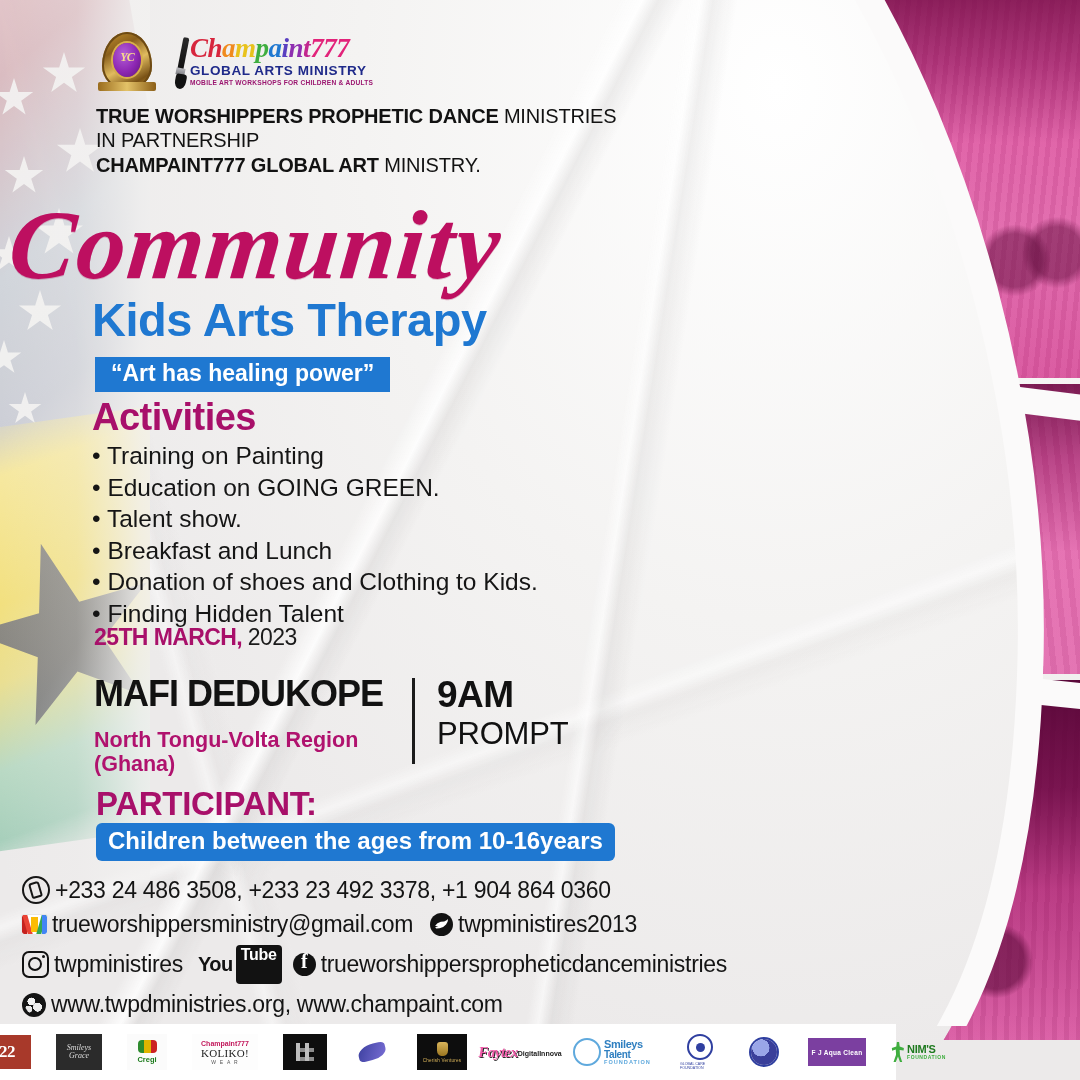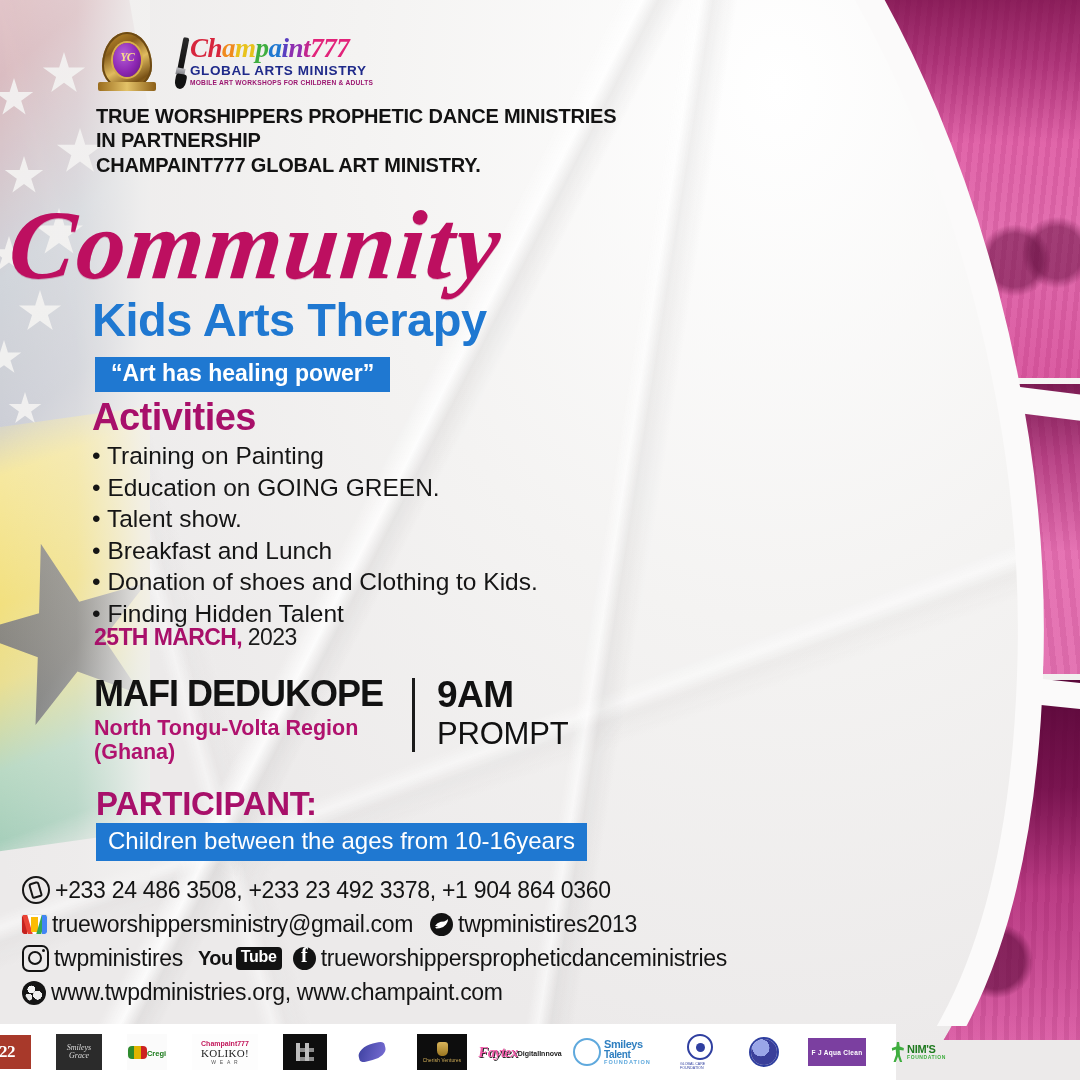--- a/index.html
+++ b/index.html
@@ -194,21 +194,21 @@
   }
   .champ-sub2{
     font-size:6.6px;font-weight:bold;letter-spacing:.25px;
     color:#9b1670;margin-top:2px;white-space:nowrap;
   }
   .org-lines{margin-top:8px;}
   .org-line{
     font-size:20px;color:#121212;line-height:1.22;white-space:nowrap;letter-spacing:-.2px;
   }
   .org-line b{font-weight:bold;}
-  .org-line .light{font-weight:bold;margin-top:48px;}
+  .org-line .light{font-weight:normal;margin-top:48px;}
 
   
   .community{
     position:absolute;left:10px;top:196px;width:600px;
     font-family:"Liberation Serif", serif;
     font-style:italic;font-weight:bold;
     font-size:98px;color:#bd0f60;
     letter-spacing:2px;
     transform:skewX(-6deg);
     text-shadow:0 1px 0 rgba(160,10,80,.25);
@@ -242,36 +242,36 @@
     position:absolute;left:94px;top:624px;
     font-size:23px;font-weight:bold;letter-spacing:-.6px;
   }
   .date-row .d1{color:#a8106a;}
   .date-row .d2{color:#1a1a1a;font-weight:normal;}
 
   
   .venue-block{position:absolute;left:94px;top:676px;width:530px;display:flex;}
   .venue-left{width:318px;}
   .venue-name{font-size:36px;font-weight:bold;color:#121212;letter-spacing:-1px;line-height:1;}
-  .venue-sub{font-size:21.5px;font-weight:bold;color:#b0126e;line-height:1.12;margin-top:4px;}
+  .venue-sub{font-size:21.5px;font-weight:bold;color:#b0126e;line-height:1.12;margin-top:16px;}
   .venue-sub2{font-size:21.5px;font-weight:bold;color:#b0126e;line-height:1.12;}
   .vdivider{width:3px;background:#1b1b1b;margin:2px 22px 12px 0;}
   .venue-right{padding-top:0;}
   .time-big{font-size:37px;font-weight:bold;color:#111111;line-height:1;letter-spacing:-.5px;}
   .time-sub{font-size:31px;color:#111111;line-height:1.15;margin-top:3px;letter-spacing:-.2px;}
 
   
   .part-title{
     position:absolute;left:96px;top:785px;
     font-size:33px;font-weight:bold;color:#a8106a;letter-spacing:-.3px;
   }
   .part-band{
     position:absolute;left:96px;top:823px;
-    background:#1f78d1;color:#ffffff;font-size:24px;font-weight:normal;
-    padding:5px 12px 7px 12px;line-height:1.1;white-space:nowrap;
+    background:#1f78d1;color:#ffffff;font-size:24px;font-weight:bold;
+    padding:5px 12px 7px 12px;line-height:1.1;white-space:nowrap;border-radius:6px;
   }
 
   
   .contact{position:absolute;left:22px;top:876px;width:740px;}
   .crow{display:flex;align-items:center;gap:5px;margin-bottom:7px;font-size:23px;color:#141414;white-space:nowrap;letter-spacing:-.3px;}
   .ci{flex:none;display:inline-flex;align-items:center;justify-content:center;}
 
   
   .ic-phone{width:24px;height:24px;border:2.2px solid #161616;border-radius:50%;position:relative;}
   .ic-phone:after{content:"";position:absolute;left:6px;top:4px;width:7px;height:12px;border:2.2px solid #161616;border-radius:3px 3px 2px 2px;transform:rotate(-16deg);}
@@ -283,41 +283,41 @@
   .ic-gmail .v2{right:3px;top:0;width:5px;height:19px;background:#34a853;transform:skewX(-16deg);}
   .ic-gmail .m{left:9px;top:2px;width:7px;height:15px;background:#fbbc04;transform:skewX(0deg);}
   .ic-tw{width:23px;height:23px;border-radius:50%;background:#121212;position:relative;}
   .ic-tw:after{content:"";position:absolute;left:5px;top:6px;width:13px;height:11px;background:#ffffff;
     clip-path:polygon(0% 62%,18% 38%,44% 26%,70% 22%,88% 12%,100% 0%,96% 26%,84% 50%,62% 72%,34% 84%,8% 86%,0% 76%,24% 70%,10% 66%);}
   .ic-ig{width:23px;height:23px;border:2.4px solid #121212;border-radius:7px;position:relative;}
   .ic-ig:after{content:"";position:absolute;left:4.2px;top:4.2px;width:10px;height:10px;border:2.2px solid #121212;border-radius:50%;}
   .ic-ig:before{content:"";position:absolute;right:2.2px;top:2px;width:3px;height:3px;border-radius:50%;background:#121212;}
   .yt{display:inline-flex;align-items:center;gap:3px;}
   .yt-you{font-size:20px;font-weight:bold;color:#121212;letter-spacing:-.5px;}
-  .yt-tube{background:#121212;color:#ffffff;font-size:16px;font-weight:bold;padding:1px 5px 4px;border-radius:4px;letter-spacing:-.3px;}
+  .yt-tube{background:#121212;color:#ffffff;font-size:16px;font-weight:bold;padding:1px 5px 20px;border-radius:4px;letter-spacing:-.3px;}
   .ic-fb{width:23px;height:23px;border-radius:50%;background:#121212;position:relative;}
   .ic-fb:after{content:"f";position:absolute;left:0;right:0;top:-3px;text-align:center;color:#fff;font-size:20px;font-weight:bold;font-family:"Liberation Serif",serif;}
   .ic-globe{width:24px;height:24px;border-radius:50%;background:#141414;position:relative;overflow:hidden;}
   .ic-globe:after{content:"";position:absolute;left:3px;top:3px;width:18px;height:18px;border-radius:50%;
     background:radial-gradient(circle at 35% 30%, #f2f2f2 0 22%, transparent 23%),
                radial-gradient(circle at 70% 62%, #ededed 0 26%, transparent 27%),
                radial-gradient(circle at 20% 74%, #e8e8e8 0 18%, transparent 19%);}
 
   
   .sponsors{
     position:absolute;left:0;bottom:0;width:896px;height:56px;
     background:#ffffff;
     display:flex;align-items:center;justify-content:center;gap:25px;
   }
   .sp{height:38px;display:flex;align-items:center;justify-content:center;flex:none;}
   .sp-eleven{width:94px;height:34px;background:#a8392a;color:#fff;display:flex;align-items:center;justify-content:center;
     font-family:"Liberation Serif",serif;font-weight:bold;font-size:17px;letter-spacing:-.5px;}
   .sp-beauty{width:46px;height:36px;background:#2b2b2b;color:#dcdcdc;display:flex;align-items:center;justify-content:center;
     font-family:"Liberation Serif",serif;font-style:italic;font-size:8px;line-height:1;text-align:center;}
-  .sp-cregi{width:40px;height:36px;background:#fbfbfb;display:flex;align-items:center;justify-content:center;}
+  .sp-cregi{width:40px;height:36px;background:#fbfbfb;display:flex;flex-direction:column;align-items:center;justify-content:center;}
   .sp-cregi .blob{width:19px;height:13px;background:linear-gradient(90deg,#2e8b2e 33%,#e0b400 33% 66%,#c22 66%);border-radius:4px;}
   .sp-cregi .nm{font-size:7.5px;font-weight:bold;color:#1a7a1a;margin-top:2px;}
   .sp-koliko{width:66px;height:36px;background:#fdfdfd;display:flex;flex-direction:column;align-items:center;justify-content:center;}
   .sp-koliko .top{font-size:7px;font-weight:bold;color:#c2185b;}
   .sp-koliko .mid{font-family:"Liberation Serif",serif;font-size:11px;color:#222;letter-spacing:.3px;}
   .sp-koliko .bot{font-size:5px;letter-spacing:1.3px;color:#555;}
   .sp-dark{width:44px;height:36px;background:#0e0e0e;display:flex;align-items:center;justify-content:center;}
   .sp-dark .grid{width:18px;height:18px;background:
      linear-gradient(90deg,#bdbdbd 50%,transparent 50%),
      linear-gradient(0deg,#8d8d8d 50%,transparent 50%);

